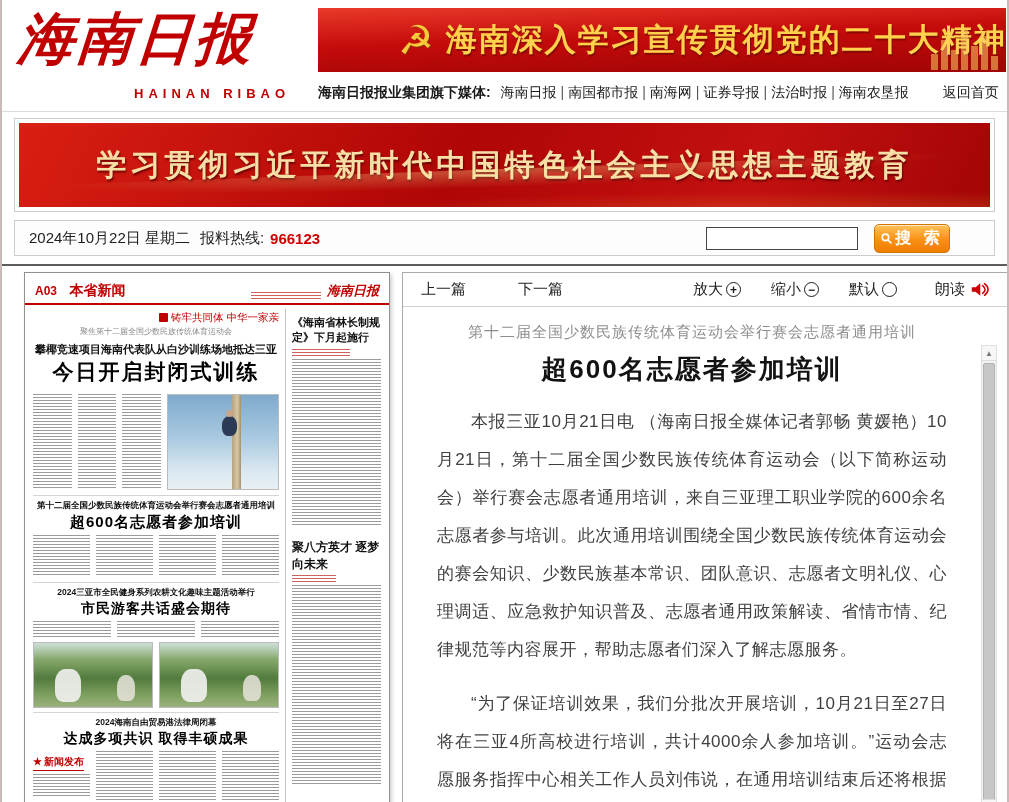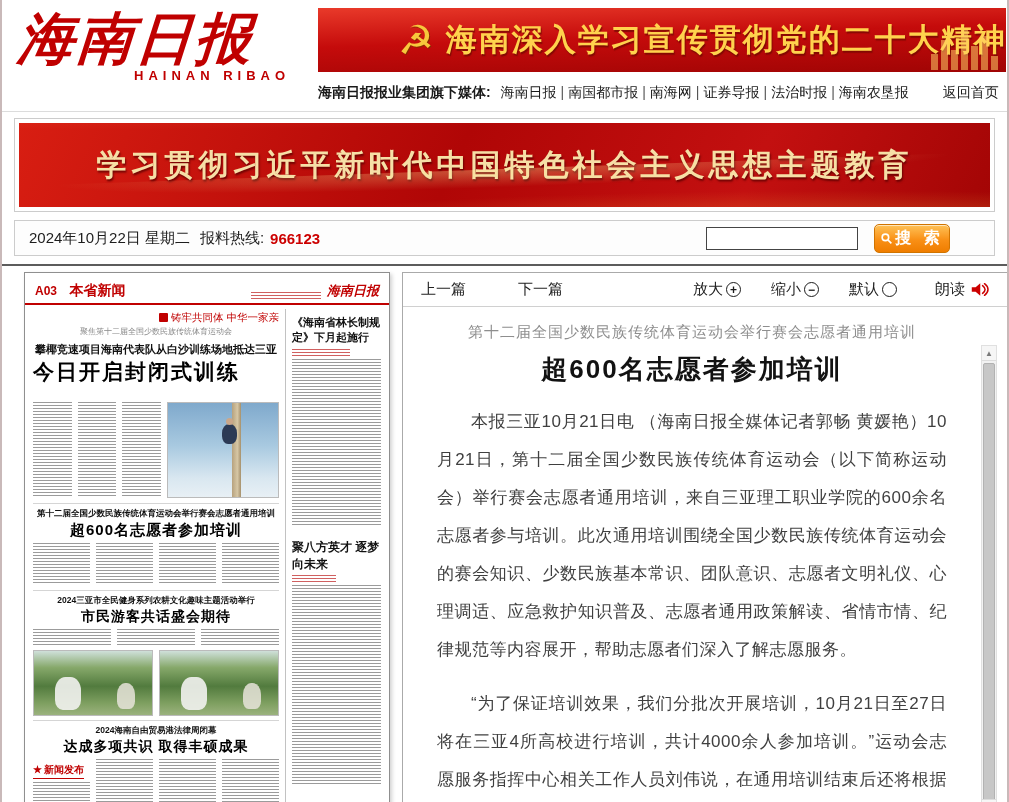--- a/index.html
+++ b/index.html
@@ -6,21 +6,21 @@
   html,body { background:#fff; }
   body { font-family:"Liberation Sans","DejaVu Sans",sans-serif; }
   .page { position:relative; width:1009px; height:802px; overflow:hidden; background:#fff;
           border-left:2px solid #c9b9b9; border-right:2px solid #c9b9b9; }
 
   
   .hdr { position:relative; height:112px; border-bottom:1px solid #dcdcdc; }
   .logo { position:absolute; left:16px; top:2px; width:300px; height:100px; }
   .logo-cn { font-family:"DejaVu Serif","Liberation Serif",serif; font-style:italic; font-weight:bold;
              font-size:56px; color:#c00000; letter-spacing:3px; transform:skewX(-4deg); white-space:nowrap; }
-  .logo-en { position:absolute; left:116px; top:66px; font-size:13px; font-weight:bold; color:#c00000; letter-spacing:5px; }
+  .logo-en { position:absolute; left:116px; top:84px; font-size:13px; font-weight:bold; color:#c00000; letter-spacing:5px; }
   .top-banner { position:absolute; left:316px; top:8px; width:688px; height:64px; overflow:hidden;
      background:linear-gradient(178deg,#e93a2a 0%,#c50b0b 45%,#9f0404 100%); display:flex; align-items:center; }
   .emblem { margin-left:80px; font-size:40px; line-height:1; color:#f7c73c;
             font-family:"DejaVu Sans",sans-serif; text-shadow:1px 1px 0 #8a2a00; }
   .top-banner-text { margin-left:12px; font-size:31px; font-weight:bold; color:#ffd24d;
             letter-spacing:2px; white-space:nowrap; text-shadow:1px 2px 1px rgba(110,10,0,.7); }
   .skyline { position:absolute; right:8px; bottom:2px; display:flex; align-items:flex-end; gap:3px; }
   .skyline i { display:block; width:7px; background:rgba(255,205,100,.55); }
   .media-bar { position:absolute; left:316px; top:84px; font-size:14px; color:#1a1a1a; white-space:nowrap; }
   .media-bar b { font-weight:bold; margin-right:6px; }
@@ -69,21 +69,21 @@
   .ft { background:repeating-linear-gradient(to bottom,#9b9b9b 0 1px,transparent 1px 3px); }
   .ft-red { background:repeating-linear-gradient(to bottom,#d06060 0 1px,transparent 1px 3px); }
   .thumb-body { display:flex; padding:4px 8px 0; }
   .t-main { flex:1; padding-right:6px; min-width:0; }
   .t-side { width:96px; border-left:1px solid #c2c2c2; padding-left:6px; }
   .tag-row { text-align:right; color:#c00000; font-weight:normal; font-size:10.5px; margin-top:2px; white-space:nowrap; }
   .tag-ico { display:inline-block; width:9px; height:9px; background:#c00000; border-radius:1px; margin-right:3px; vertical-align:-1px; }
   .tag-sub { text-align:center; color:#8a8a8a; font-size:8px; margin-top:1px; white-space:nowrap; overflow:hidden; }
   .kick { text-align:center; font-weight:bold; color:#111; font-size:9.5px; margin-top:5px; white-space:nowrap; overflow:hidden; }
   .kick.rule { border-top:1px solid #d5d5d5; padding-top:4px; }
-  .big1 { font-weight:bold; color:#000; font-size:21px; letter-spacing:2px; margin:1px 0 16px; white-space:nowrap; }
+  .big1 { text-align:center; font-weight:bold; color:#000; font-size:21px; letter-spacing:2px; margin:1px 0 8px; white-space:nowrap; }
   .big2 { text-align:center; font-weight:bold; color:#000; font-size:15px; letter-spacing:1px; margin:1px 0 3px; white-space:nowrap; }
   .big3 { text-align:center; font-weight:bold; color:#000; font-size:14px; letter-spacing:1px; margin:1px 0 3px; white-space:nowrap; }
   .cols { display:flex; gap:6px; }
   .cols .ft { flex:1; }
   .photo-climb { width:112px; position:relative; overflow:hidden; border:1px solid #bbb;
      background:linear-gradient(180deg,#7fa9cc 0%,#a8c9e0 45%,#d9e7f0 80%,#e8f0f5 100%); }
   .pole { position:absolute; left:58%; top:0; bottom:0; width:9px; background:linear-gradient(90deg,#b7a27e,#d6c6a4 60%,#a5906c); }
   .climber { position:absolute; left:49%; top:22%; width:15px; height:20px; background:#2c3a55; border-radius:45% 45% 40% 40%; }
   .climber::before { content:""; position:absolute; left:4px; top:-6px; width:7px; height:7px; border-radius:50%; background:#caa78a; }
   .photo-park { flex:1; position:relative; overflow:hidden; border:1px solid #bbb;

